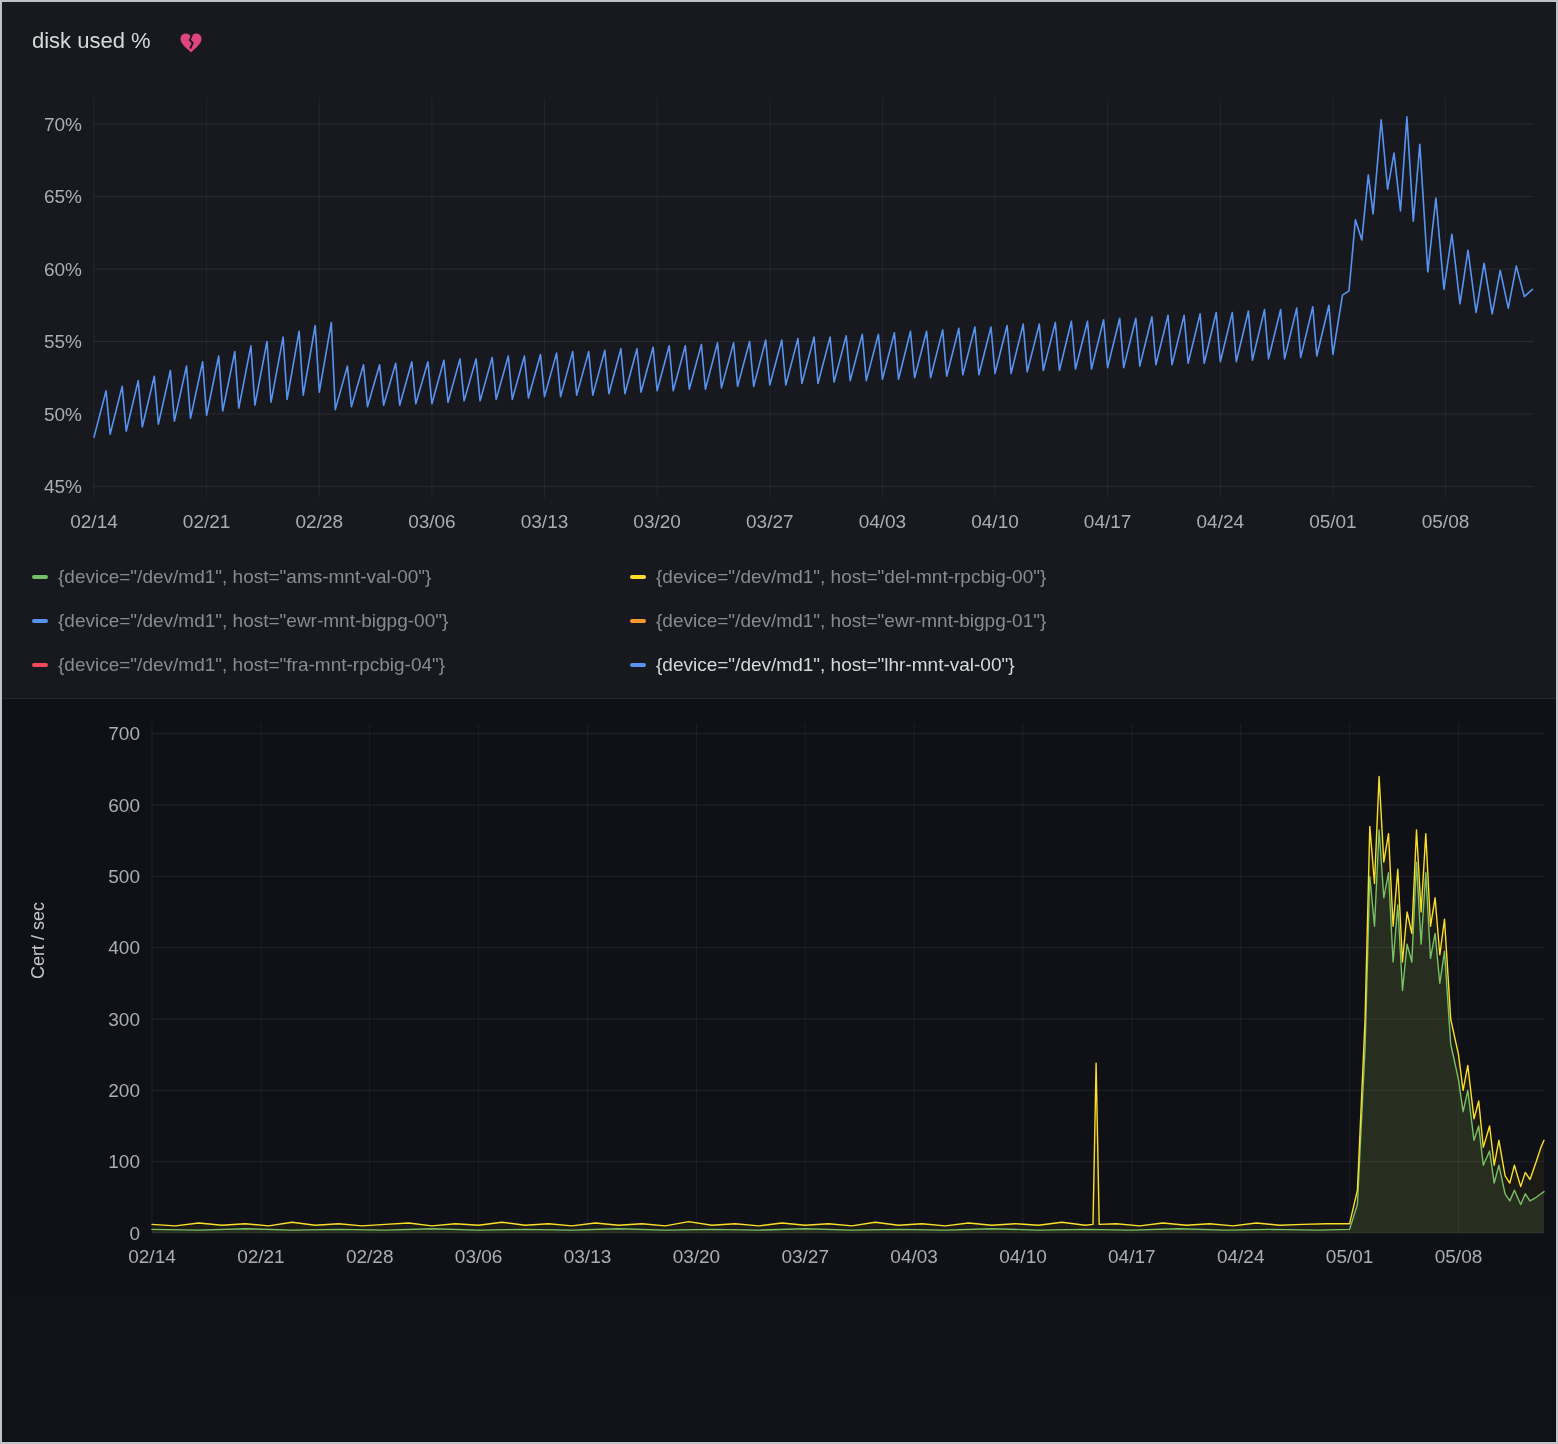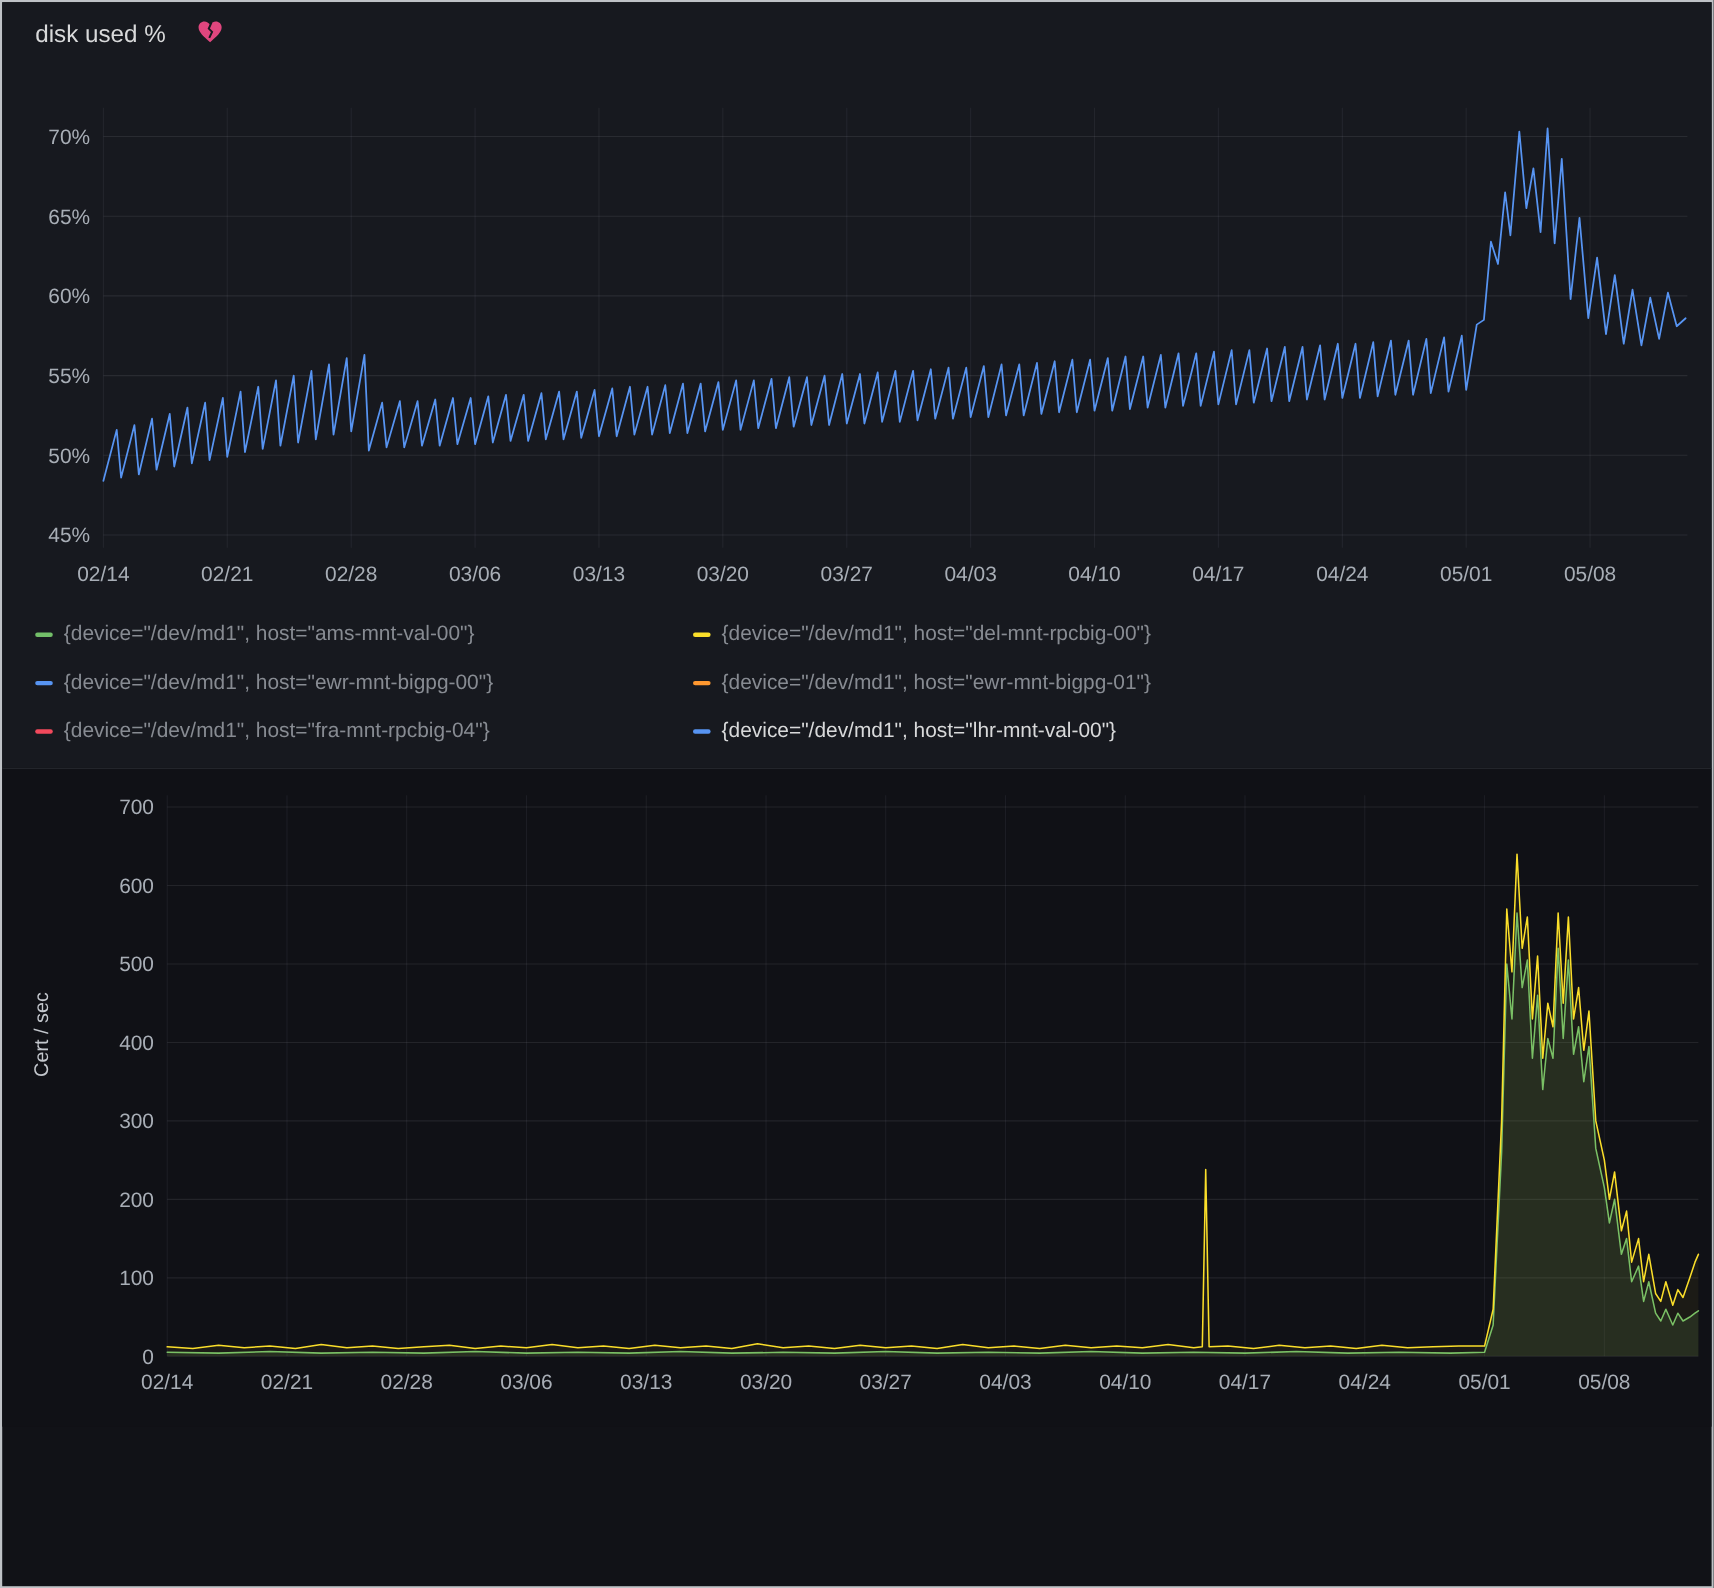--- a/index.html
+++ b/index.html
@@ -10,21 +10,21 @@
   
   .topbar { display:flex; align-items:center; height:72px; padding:0 12px; gap:8px; background:#131419; }
   .var-label { border:1px solid #3f434b; border-radius:2px; color:#6e9fff; background:#131419;
                padding:10px 17px; font-size:20px; }
   .var-value { border:1px solid #3f434b; border-radius:2px; color:#d8d9da; background:#131419;
                padding:10px 15px; font-size:20px; display:flex; align-items:center; gap:12px; cursor:pointer; }
 
   
   .panel1 { background:#17191f; }
   .panel2 { background:#101116; border-top:1px solid #26282e; }
-  .panel-header { display:flex; align-items:flex-start; gap:28px; padding:16px 0 4px 30px; height:56px; }
+  .panel-header { display:flex; align-items:flex-end; gap:28px; padding:16px 0 4px 30px; height:56px; }
   .panel1 .title { color:#d8d9da; font-size:22px; font-weight:500; }
   .panel2 .title { color:#9a9ea6; font-size:22px; font-weight:600; }
   .panel-icon { display:flex; align-items:center; }
 
   svg.chart { display:block; }
   svg text { font-family:"Liberation Sans", sans-serif; }
 
   
   #legend1 { display:grid; grid-template-columns:598px 1fr; row-gap:22px;
              padding:8px 20px 22px 30px; }

